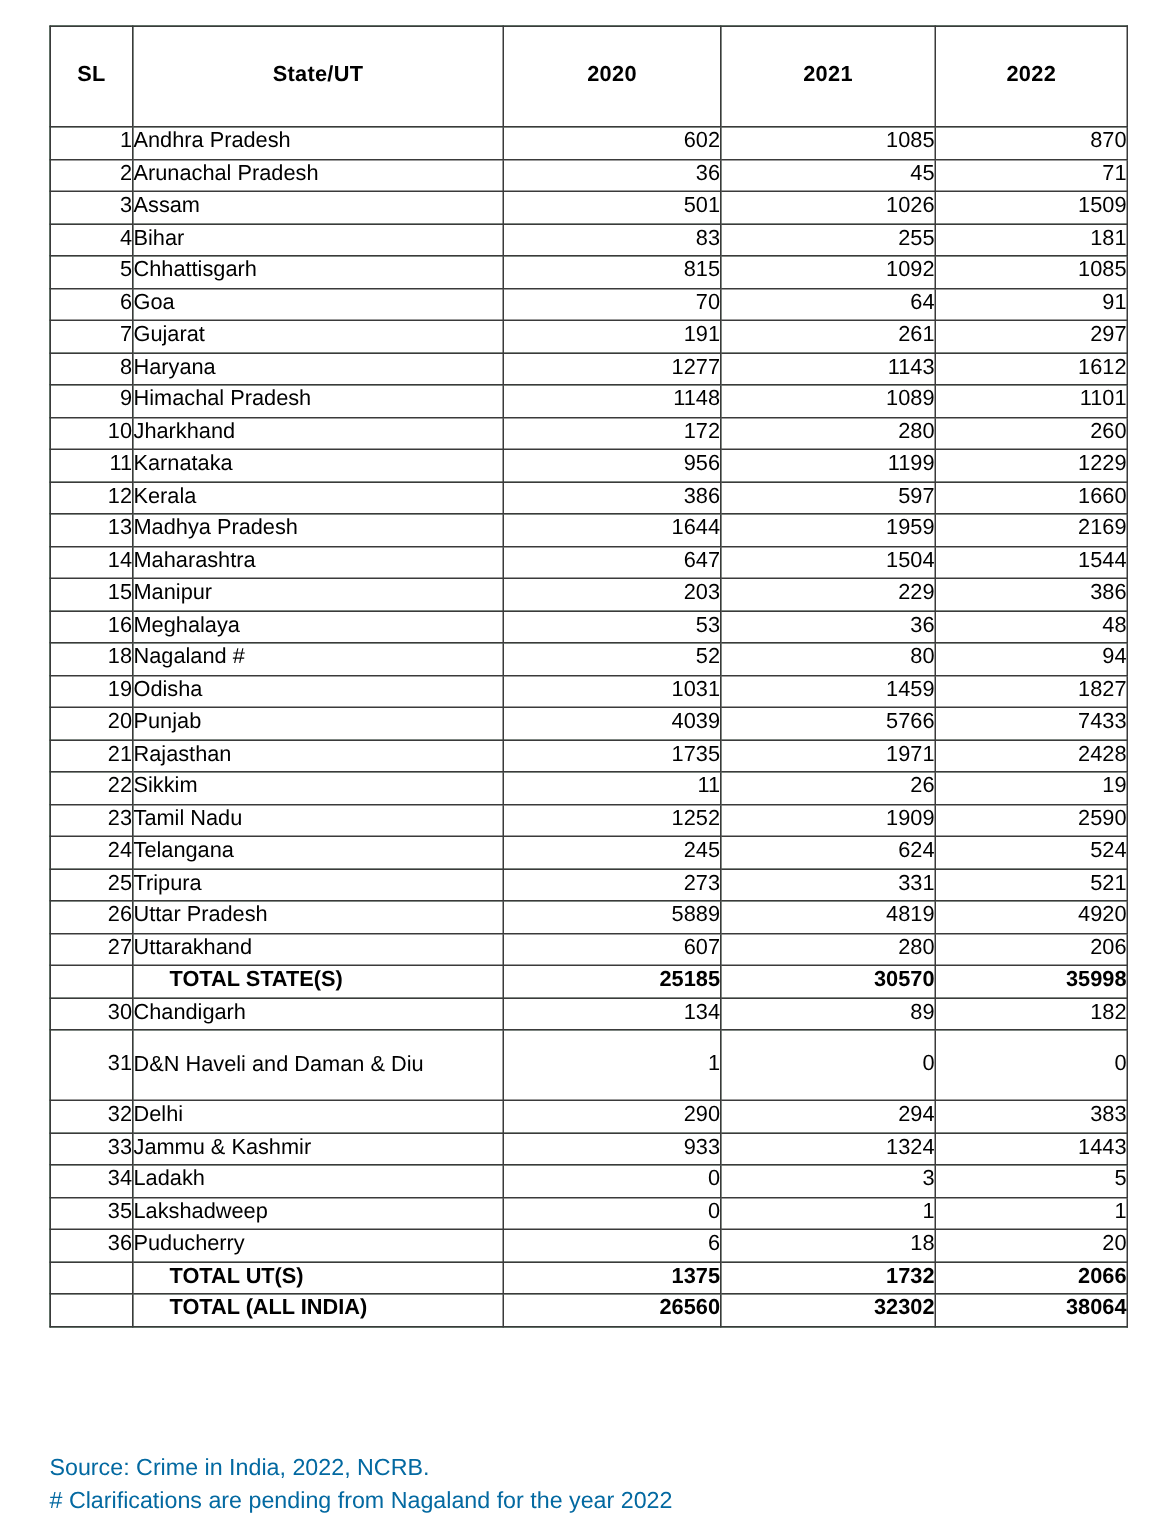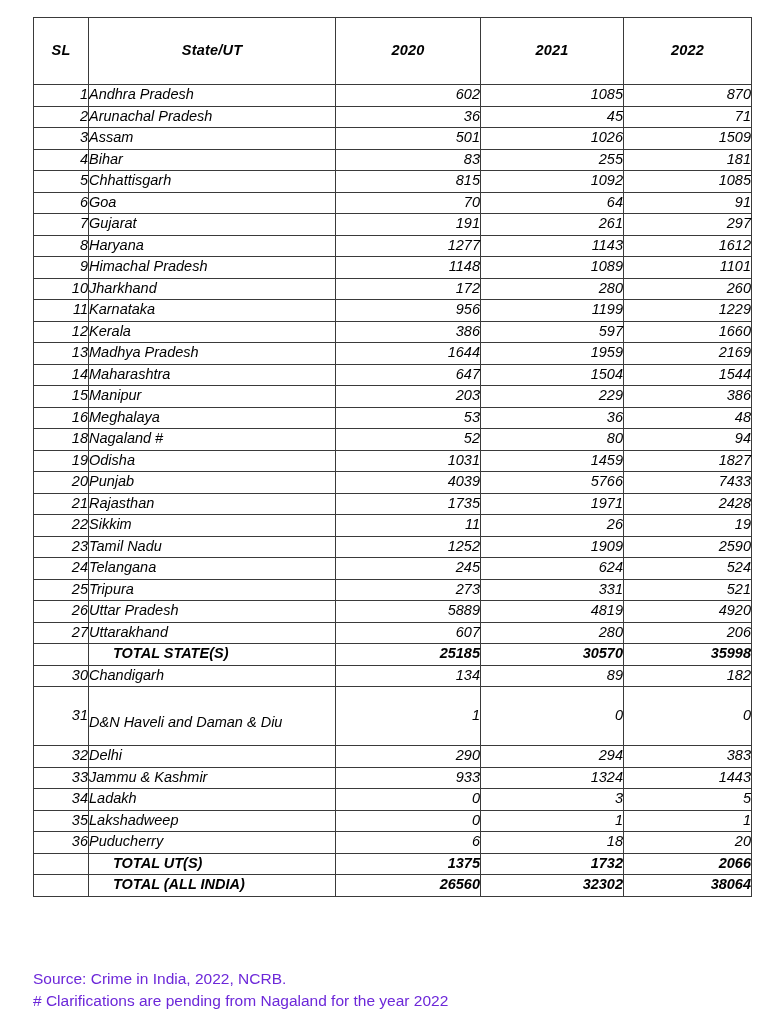--- a/index.html
+++ b/index.html
@@ -26,21 +26,20 @@
     position: absolute;
     left: 33px;
     top: 17px;
     width: 718px;
   }
   table.data-table {
     border-collapse: collapse;
     width: 718px;
     table-layout: fixed;
     background: #14532d;
-    font-style: italic;
   }
   table.data-table td,
   table.data-table th {
     border: 1.4px solid #3a3a3a;
     font-size: 14.5px;
     line-height: 1.22;
     padding: 0;
     vertical-align: middle;
     background: #ffffff;
   }
@@ -78,37 +77,37 @@
   }
   tr.total td {
     font-weight: bold;
   }
   tr.total td.name {
     padding-left: 24px;
   }
   tr.tall td.name {
     height: 42px;
     line-height: 1.25;
-    padding-top: 14px;
+    padding-top: 2px;
     padding-bottom: 2px;
     white-space: normal;
   }
   tr.tall td.sl,
   tr.tall td.num {
     height: 42px;
   }
 
   .notes {
     position: absolute;
     left: 33px;
     top: 968px;
     width: 720px;
     font-size: 15.5px;
     line-height: 1.42;
-    color: #6d28d9;
+    color: #0369a1;
   }
   .notes div { white-space: nowrap; }
 </style>
 </head>
 <body>
 
 <div class="page">
 
   <div class="table-wrap">
     <table class="data-table">

